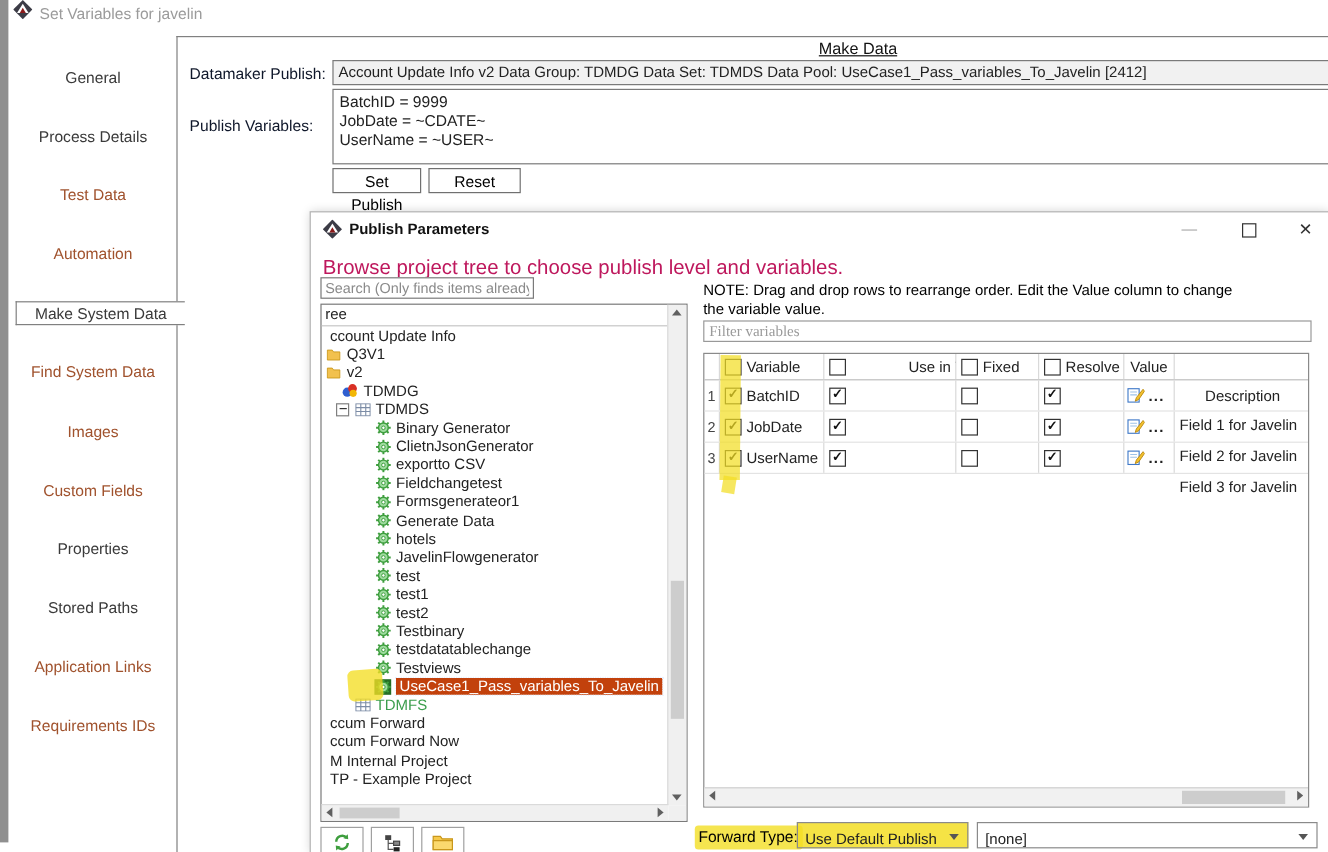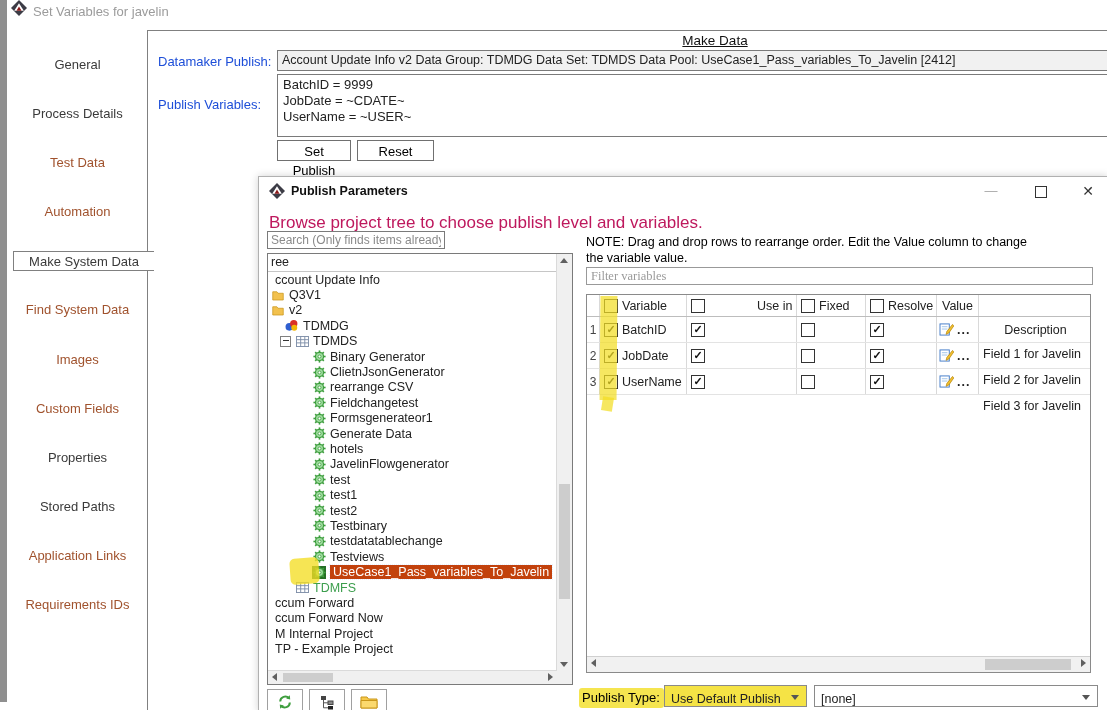--- a/index.html
+++ b/index.html
@@ -15,21 +15,21 @@
   .divider-v{left:147px;top:30px;width:1px;height:680px;background:#808080;}
   .divider-h{left:147px;top:30px;width:960px;height:1px;background:#808080;}
 
   #sidebar{left:8px;top:26px;width:139px;z-index:5;}
   .side-item{height:20.1px;line-height:20.1px;text-align:center;font-size:13px;cursor:default;white-space:nowrap;margin-top:29px;}
   .tone-dark{color:#3a3a3a;}
   .tone-brown{color:#a0522d;}
   .side-item.selected{background:#fff;border:1px solid #808080;border-right:none;width:141px;margin-left:5px;box-sizing:border-box;}
 
   .make-data{left:650px;top:33px;width:130px;text-align:center;font-size:13.5px;color:#111;text-decoration:underline;white-space:nowrap;}
-  .fld-label{font-size:13px;color:#1d4ed8;white-space:nowrap;}
+  .fld-label{font-size:13px;color:#0f172a;white-space:nowrap;}
   .dm-label{left:158px;top:54px;}
   .dm-field{left:277px;top:50px;width:822px;height:19px;background:#f1f1f1;border:1px solid #7a7a7a;
             font-size:12.5px;line-height:19px;padding:0 4px;white-space:nowrap;overflow:hidden;}
   .pv-label{left:158px;top:97px;}
   .pv-box{left:277px;top:74px;width:820px;height:57px;background:#fff;border:1px solid #7a7a7a;
           font-size:13px;line-height:16px;padding:2px 5px;white-space:pre-line;overflow:hidden;}
   .btn{position:absolute;height:21px;border:1px solid #707070;background:#fff;font-size:13px;
        text-align:center;line-height:19px;box-sizing:border-box;cursor:default;}
   .btn-setpublish{left:277px;top:140px;width:74px;}
   .btn-reset{left:357px;top:140px;width:77px;}
@@ -276,21 +276,21 @@
                   <line x1="13" y1="8" x2="15.5" y2="8"></line>
                   <line x1="2.7" y1="2.7" x2="4.5" y2="4.5"></line>
                   <line x1="11.5" y1="11.5" x2="13.3" y2="13.3"></line>
                   <line x1="13.3" y1="2.7" x2="11.5" y2="4.5"></line>
                   <line x1="2.7" y1="13.3" x2="4.5" y2="11.5"></line>
                 </g>
                 <circle cx="8" cy="8" r="5" fill="#9fdc9f" stroke="#3e9e3e" stroke-width="1.5"></circle>
                 <circle cx="8" cy="8" r="1.8" fill="#fff" stroke="#3e9e3e"></circle>
               </svg>
             </span>
-            <span class="tlabel">rearrange CSV</span>
+            <span class="tlabel">exportto CSV</span>
           </div>
           <div class="tree-row">
             <span class="tsp" style="width: 44px;"></span>
             <span class="ticon">
               <svg width="13" height="13" viewBox="0 0 16 16">
                 <g stroke="#3e9e3e" stroke-width="2">
                   <line x1="8" y1="0.5" x2="8" y2="3"></line>
                   <line x1="8" y1="13" x2="8" y2="15.5"></line>
                   <line x1="0.5" y1="8" x2="3" y2="8"></line>
                   <line x1="13" y1="8" x2="15.5" y2="8"></line>
@@ -713,21 +713,21 @@
         </div>
       <div class="abs tbl-stripe"></div>
       <div class="abs tbl-stripe2"></div>
       <div class="tbl-hscroll">
         <span class="tri tri-left"></span>
         <div class="tbl-hthumb"></div>
         <span class="tri tri-right"></span>
       </div>
     </div>
 
-    <div class="abs pt-label">Publish Type:</div>
+    <div class="abs pt-label">Forward Type:</div>
     <div class="combo combo1">
       <span>Use Default Publish</span>
       <span class="arrow"></span>
     </div>
     <div class="combo combo2">
       <span>[none]</span>
       <span class="arrow"></span>
     </div>
   </div>
 </div>

